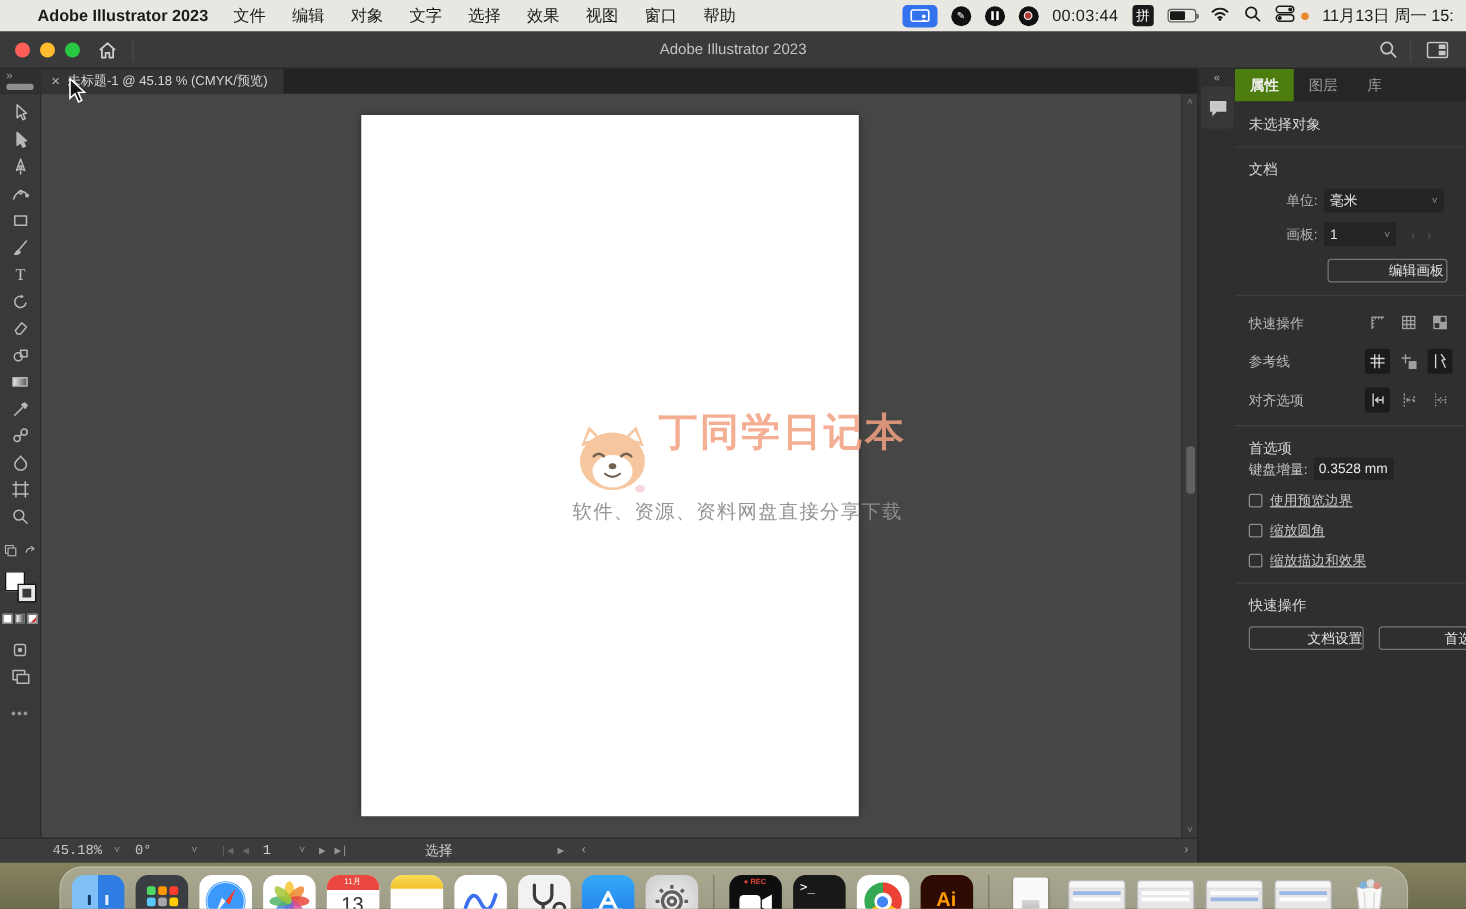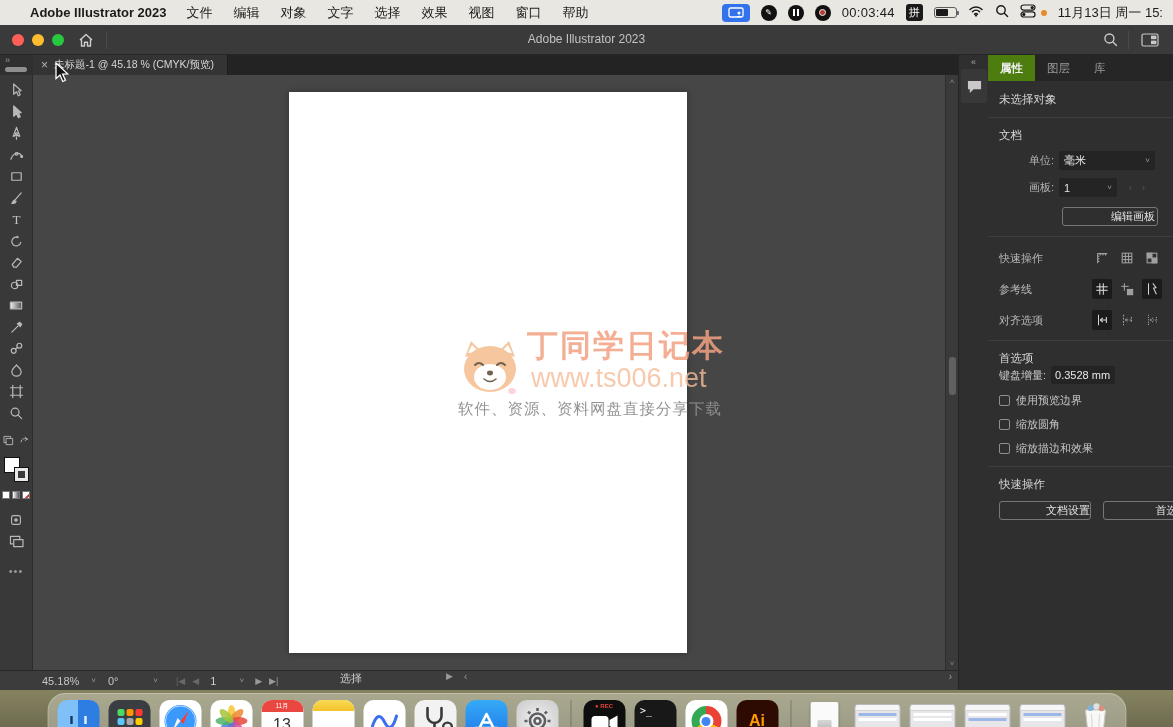--- a/index.html
+++ b/index.html
@@ -82,21 +82,21 @@
   .wm-dog { position:absolute; left:0; top:16px; opacity:.85; }
   .cursor { position:absolute; top:62px; left:54px; z-index:60; }
 
   
   .vscroll { position:absolute; top:75px; left:945px; width:13px; height:595px; background:#3a3a3a; border-left:1px solid #2e2e2e; z-index:11; }
   .vscroll .thumb { position:absolute; left:3px; top:282px; width:7px; height:38px; background:#616161; border-radius:3px; }
   .vscroll .ar { position:absolute; left:0; right:0; text-align:center; color:#8a8a8a; font-size:8px; }
 
   
   .statusbar { position:absolute; top:670px; left:0; width:958px; height:20px; background:#3c3c3c;
-    border-top:1px solid #282828; display:flex; color:#c6c6c6; font-size:11px; z-index:12; }
+    border-top:1px solid #282828; display:flex; align-items:center; color:#c6c6c6; font-size:11px; z-index:12;font-family:Liberation Mono, monospace; }
   .sb-box { display:flex; align-items:center; justify-content:space-between; padding:0 4px; height:100%; }
   .sb-zoom { width:62px; margin-left:38px; }
   .sb-rot { width:58px; margin-left:4px; }
   .chev { color:#9a9a9a; font-size:8px; }
   .sb-nav { display:flex; align-items:center; gap:7px; margin-left:14px; color:#9a9a9a; font-size:9px; }
   .sb-nav .dis { color:#686868; }
   .sb-nav .fld { width:42px; display:flex; justify-content:space-between; align-items:center; padding:0 4px; color:#d0d0d0; font-size:11px; }
   .sb-tool { position:absolute; left:340px; color:#cfcfcf; }
   .sb-arr1 { position:absolute; left:446px; color:#9a9a9a; font-size:9px; }
   .sb-arr2 { position:absolute; left:464px; color:#9a9a9a; font-size:10px; }
@@ -126,21 +126,21 @@
   .pbtn-outline { border:1px solid #767676; border-radius:3px; height:19px; background:transparent;
     color:#e3e3e3; font-size:11px; display:flex; align-items:center; justify-content:center;padding-left:46px; }
   .editab { width:96px; margin-left:63px; margin-top:10px; }
   .iconrow { display:flex; align-items:center; margin-top:11px; }
   .iconrow .plabel2 { flex:1; font-size:11px; color:#b9b9b9; }
   .pibtn { width:20px; height:20px; margin-left:5px; display:flex; align-items:center; justify-content:center; border-radius:2px; }
   .pibtn svg { stroke:#a2a2a2; fill:none; stroke-width:1.2; }
   .pibtn.on { background:#1b1b1b; } .pibtn.on svg { stroke:#d8d8d8; }
   .incfld { background:#242424; border-radius:2px; height:18px; width:64px; padding:0 4px; font-size:11px;
     color:#e8e8e8; display:flex; align-items:center; overflow:hidden; white-space:nowrap; }
-  .chkrow { display:flex; align-items:center; gap:6px; margin-top:9px; font-size:11px; color:#c6c6c6; }
+  .chkrow { display:flex; align-items:center; gap:6px; margin-top:9px; font-size:11px; color:#c6c6c6;text-decoration:underline; }
   .chkbox { width:11px; height:11px; border:1px solid #8f8f8f; border-radius:2px; background:transparent; flex:none; }
   .qbtns { display:flex; gap:12px; margin-top:9px; }
   .qbtns .pbtn-outline { width:92px; flex:none; }
 
   
   .bottom { position:absolute; top:690px; left:0; right:0; height:37px; overflow:hidden;
     background:linear-gradient(#85835f,#6e6c50); }
   .dock { position:absolute; left:50%; transform:translateX(-50%); top:3px; height:56px;
     background:rgba(225,223,212,.42); border:1px solid rgba(255,255,255,.25); border-radius:18px;
     display:flex; align-items:flex-start; gap:9px; padding:6px 9px; }
@@ -428,21 +428,20 @@
         <ellipse cx="35" cy="38" rx="16" ry="13" fill="#fff"></ellipse>
         <path d="M20 26 q4 -4 8 0" stroke="#5a4632" stroke-width="2" fill="none" stroke-linecap="round"></path>
         <path d="M42 26 q4 -4 8 0" stroke="#5a4632" stroke-width="2" fill="none" stroke-linecap="round"></path>
         <ellipse cx="35" cy="34" rx="3" ry="2.4" fill="#5a4632"></ellipse>
         <path d="M29 40 q6 5 12 0" stroke="#5a4632" stroke-width="1.6" fill="none" stroke-linecap="round"></path>
         <ellipse cx="16" cy="58" rx="9" ry="7" fill="#fff"></ellipse>
           <ellipse cx="50" cy="58" rx="9" ry="7" fill="#fff"></ellipse>
         <ellipse cx="57" cy="52" rx="4" ry="3" fill="#f8cfd4"></ellipse>
       </svg>
       <span class="wm-brand">丁同学日记本</span>
-      <span class="wm-url">www.ts006.net</span>
       <span class="wm-tag">软件、资源、资料网盘直接分享下载</span>
     </div>
   </div>
 
   <svg class="cursor" width="18" height="22" viewBox="0 0 18 22">
     <path d="M2 1 L2 16.5 L6 13 L8.8 19.5 L11.4 18.3 L8.6 12 L13.6 11.8 Z" fill="#151515" stroke="#fff" stroke-width="1.3"></path>
   </svg>
 
   <div class="vscroll">
     <span class="ar" style="top:2px">˄</span>

